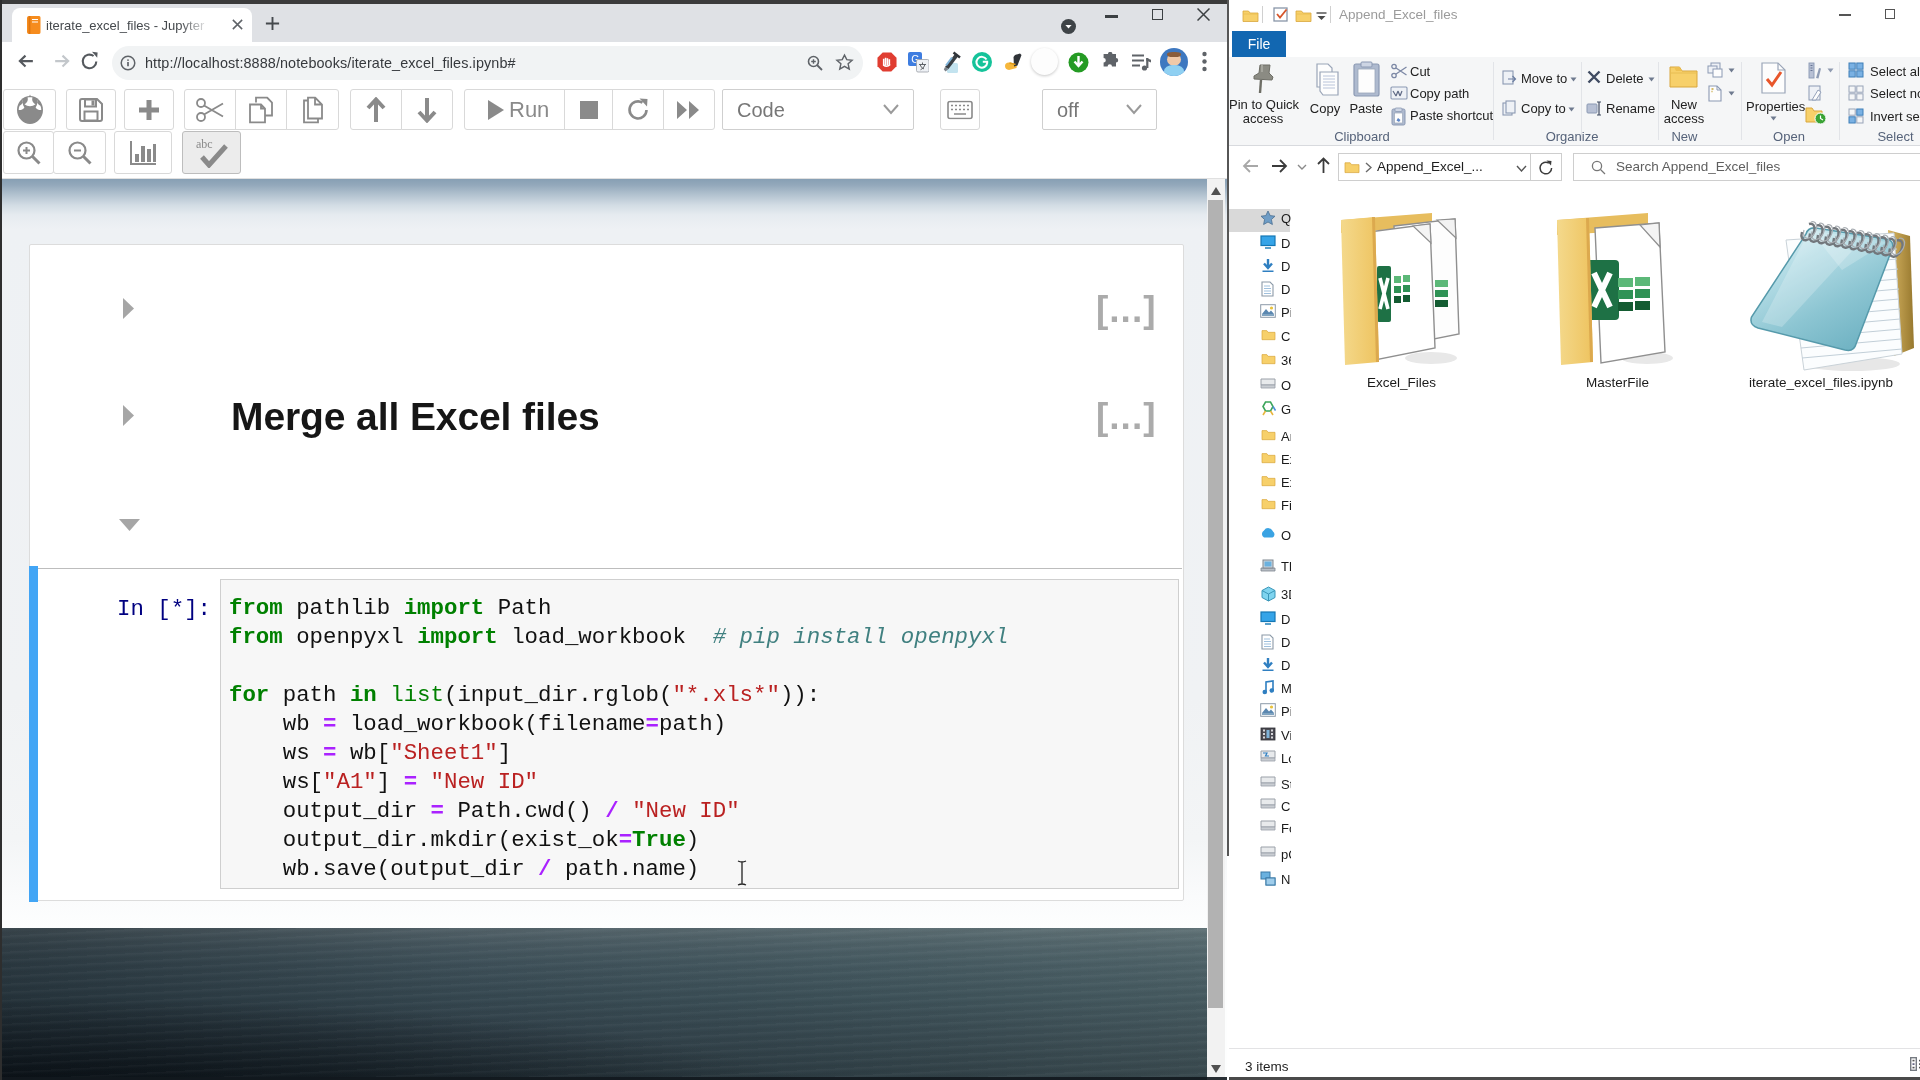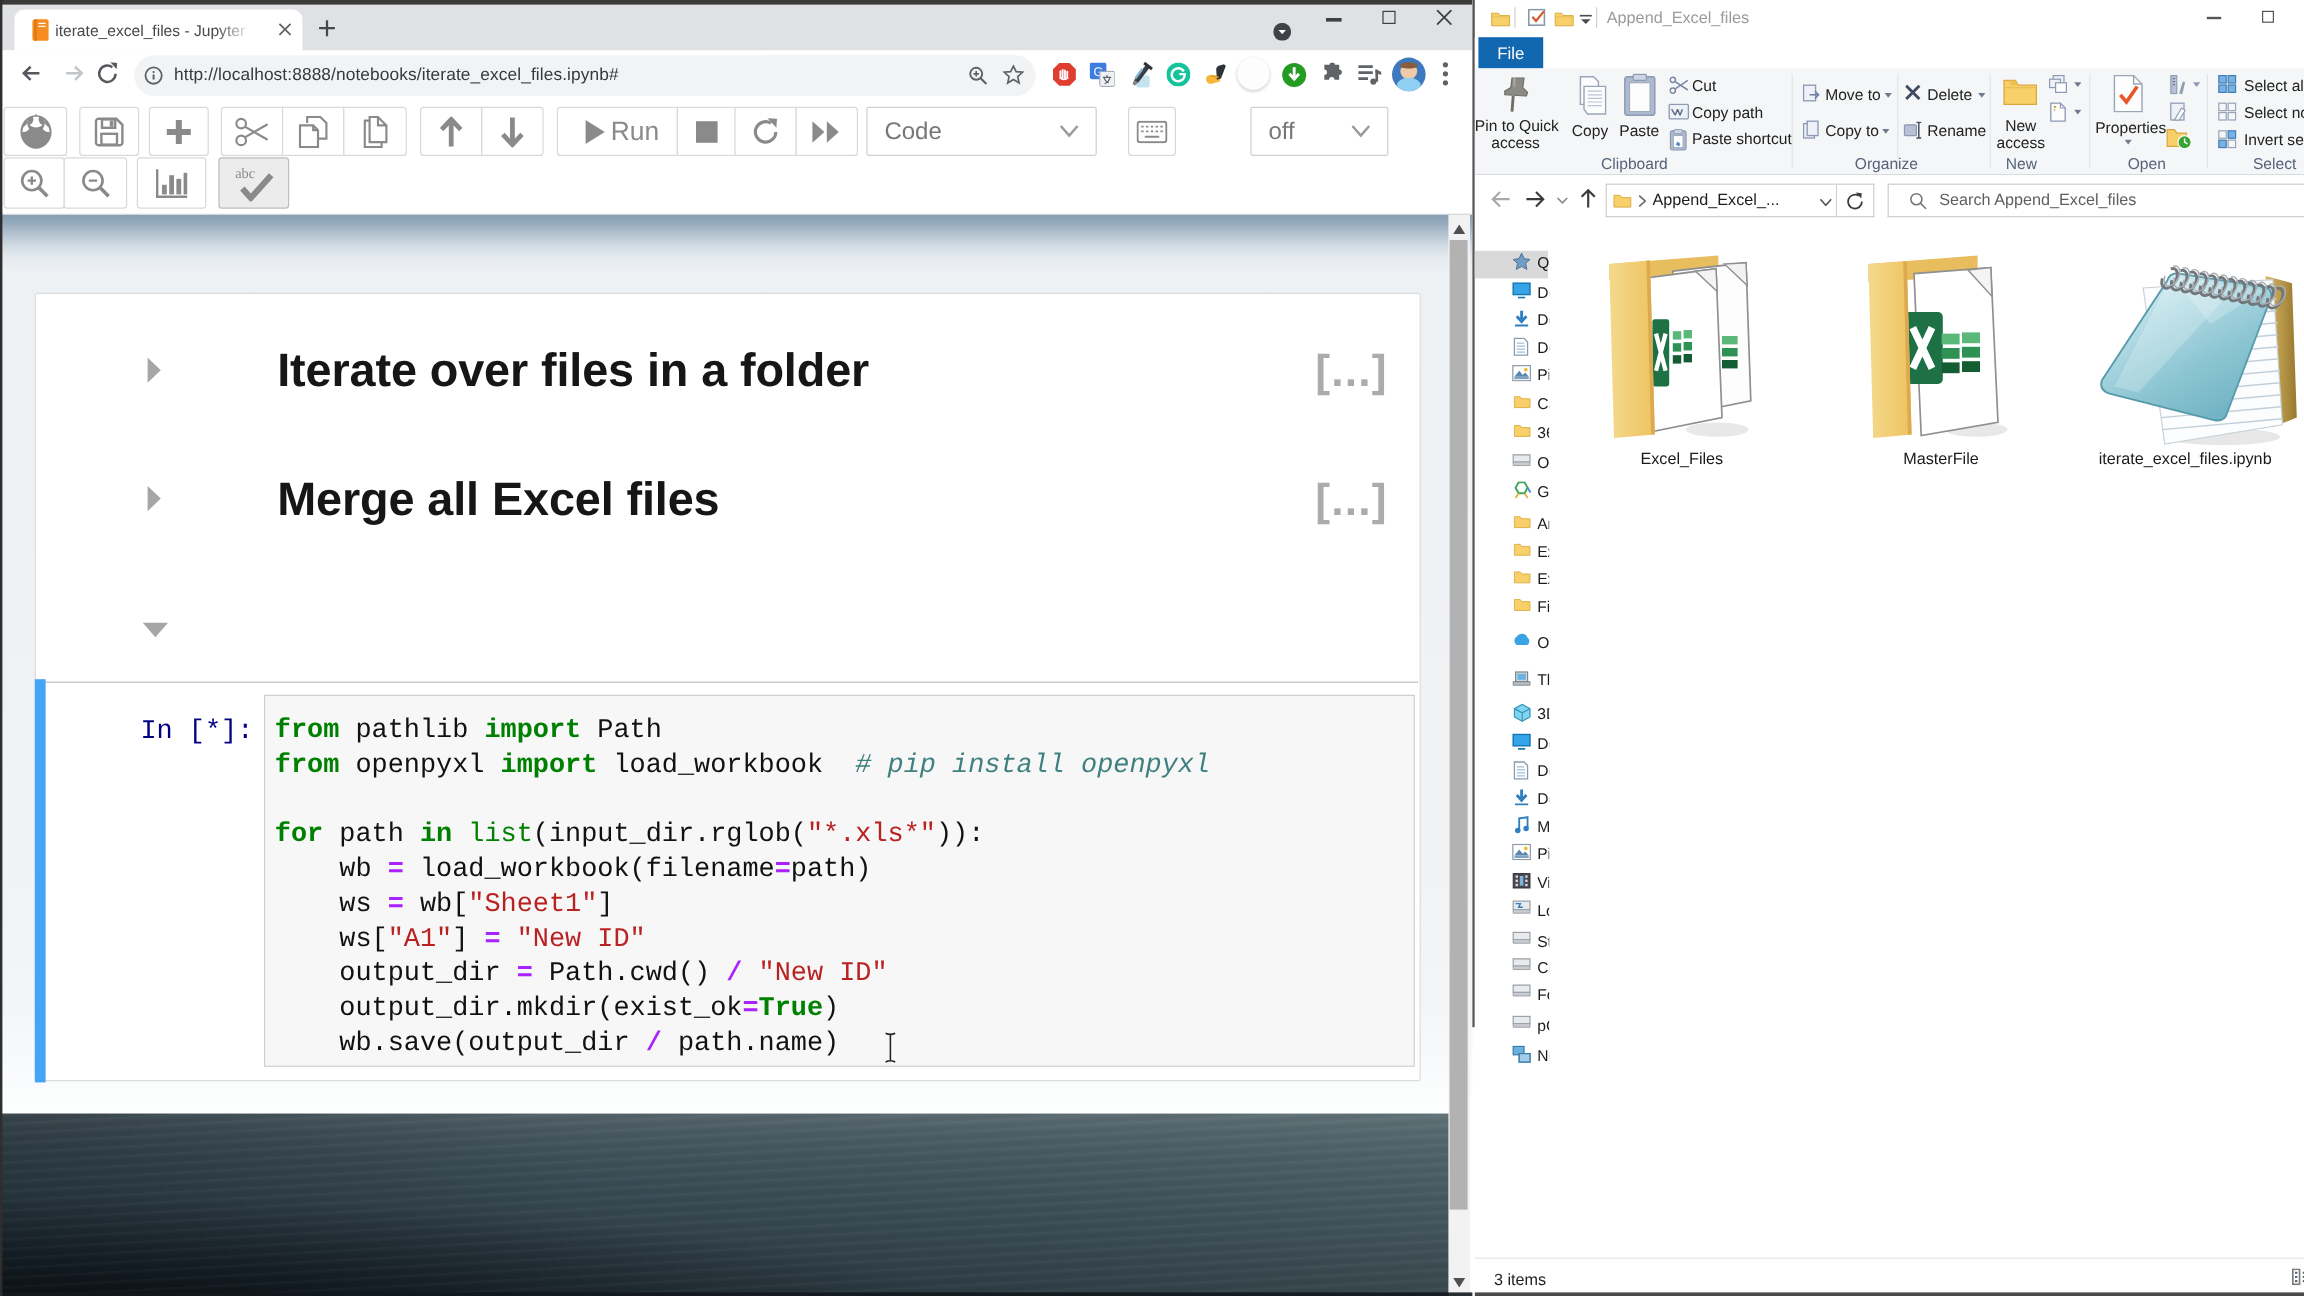--- a/index.html
+++ b/index.html
@@ -306,21 +306,20 @@
       <text x="2" y="10" font-size="12" fill="#8a8a8a" font-family="Liberation Serif">abc</text>
       <path d="M8 19 L15 27 L32 8" stroke="#8a8a8a" stroke-width="5" fill="none"></path>
     </svg>
   </div>
   <div id="nbview">
     <div id="sea"></div>
     <div id="container">
       <svg class="htri" style="left:92px; top:52px;" width="13" height="23" viewBox="0 0 13 23">
           <path d="M1 1 L12 11.5 L1 22 Z" fill="#a6a6a6"></path>
         </svg>
-      <div class="h1" style="left:201px; top:43px;">Iterate over files in a folder</div>
       <div class="hdots" style="left:1066px; top:44px;">[...]</div>
       <svg class="htri" style="left:92px; top:159px;" width="13" height="23" viewBox="0 0 13 23">
           <path d="M1 1 L12 11.5 L1 22 Z" fill="#a6a6a6"></path>
         </svg>
       <div class="h1" style="left:201px; top:150px;">Merge all Excel files</div>
       <div class="hdots" style="left:1066px; top:151px;">[...]</div>
       <svg class="htri" style="left:88px; top:273px;" width="23" height="14" viewBox="0 0 23 14">
           <path d="M1 1 L22 1 L11.5 13 Z" fill="#a6a6a6"></path>
         </svg>
       <div id="cell">

